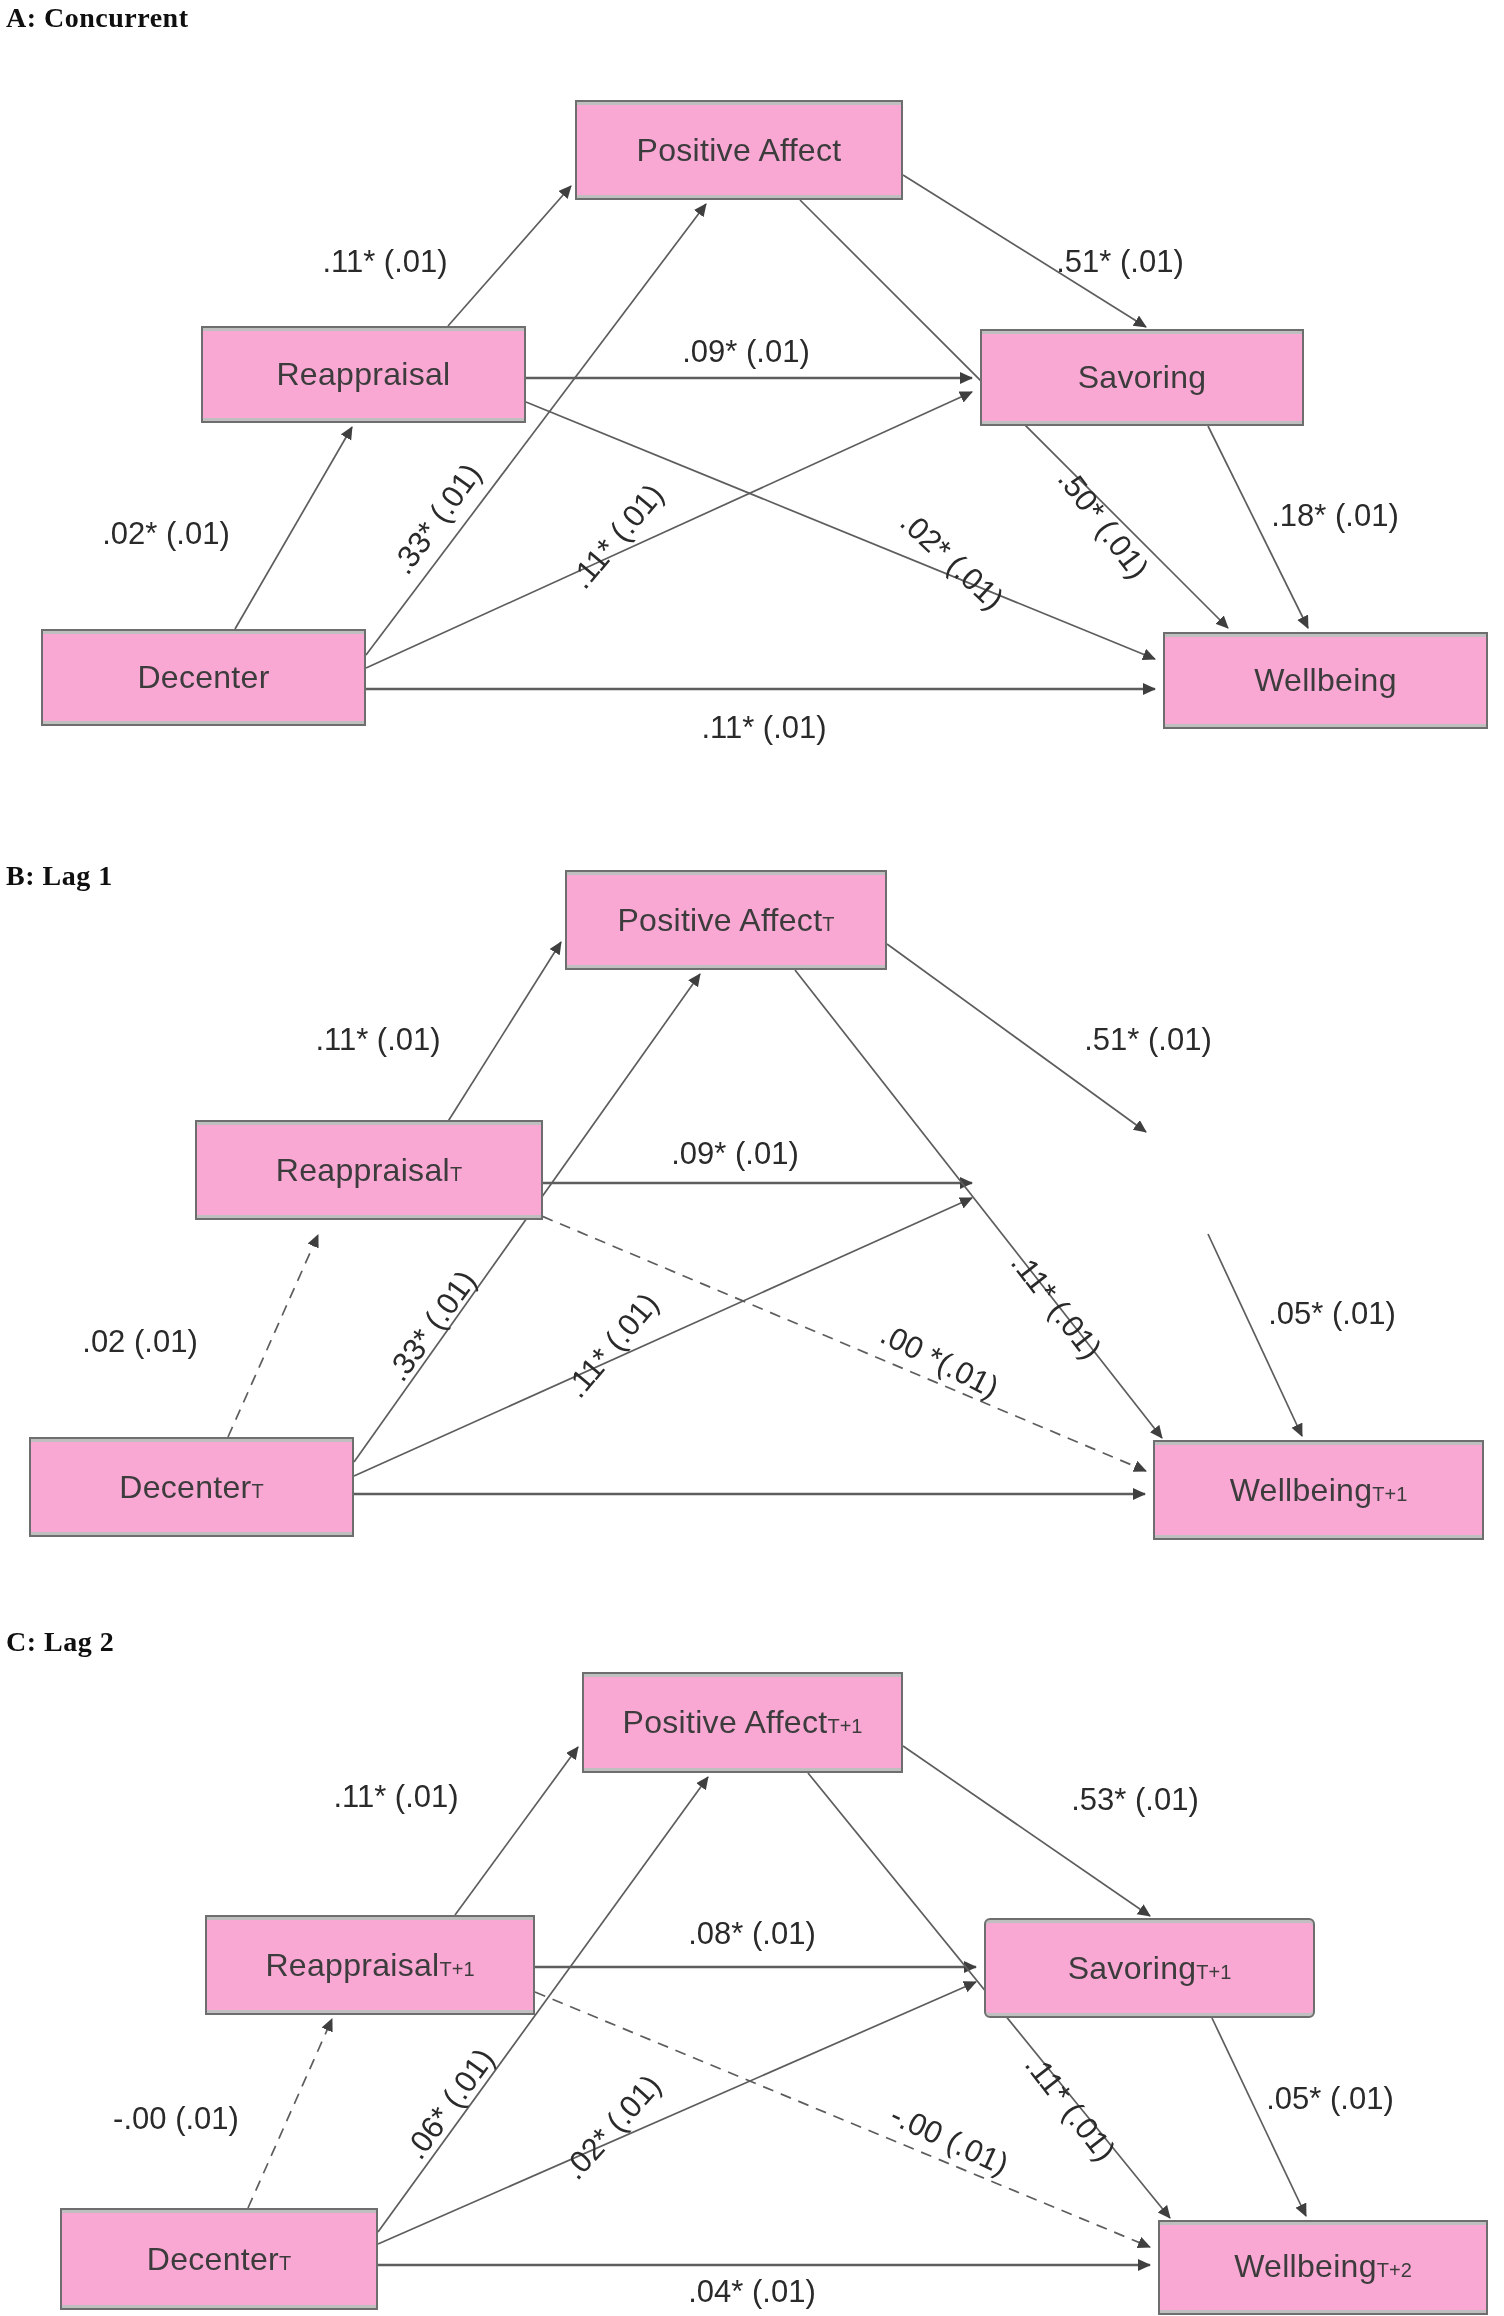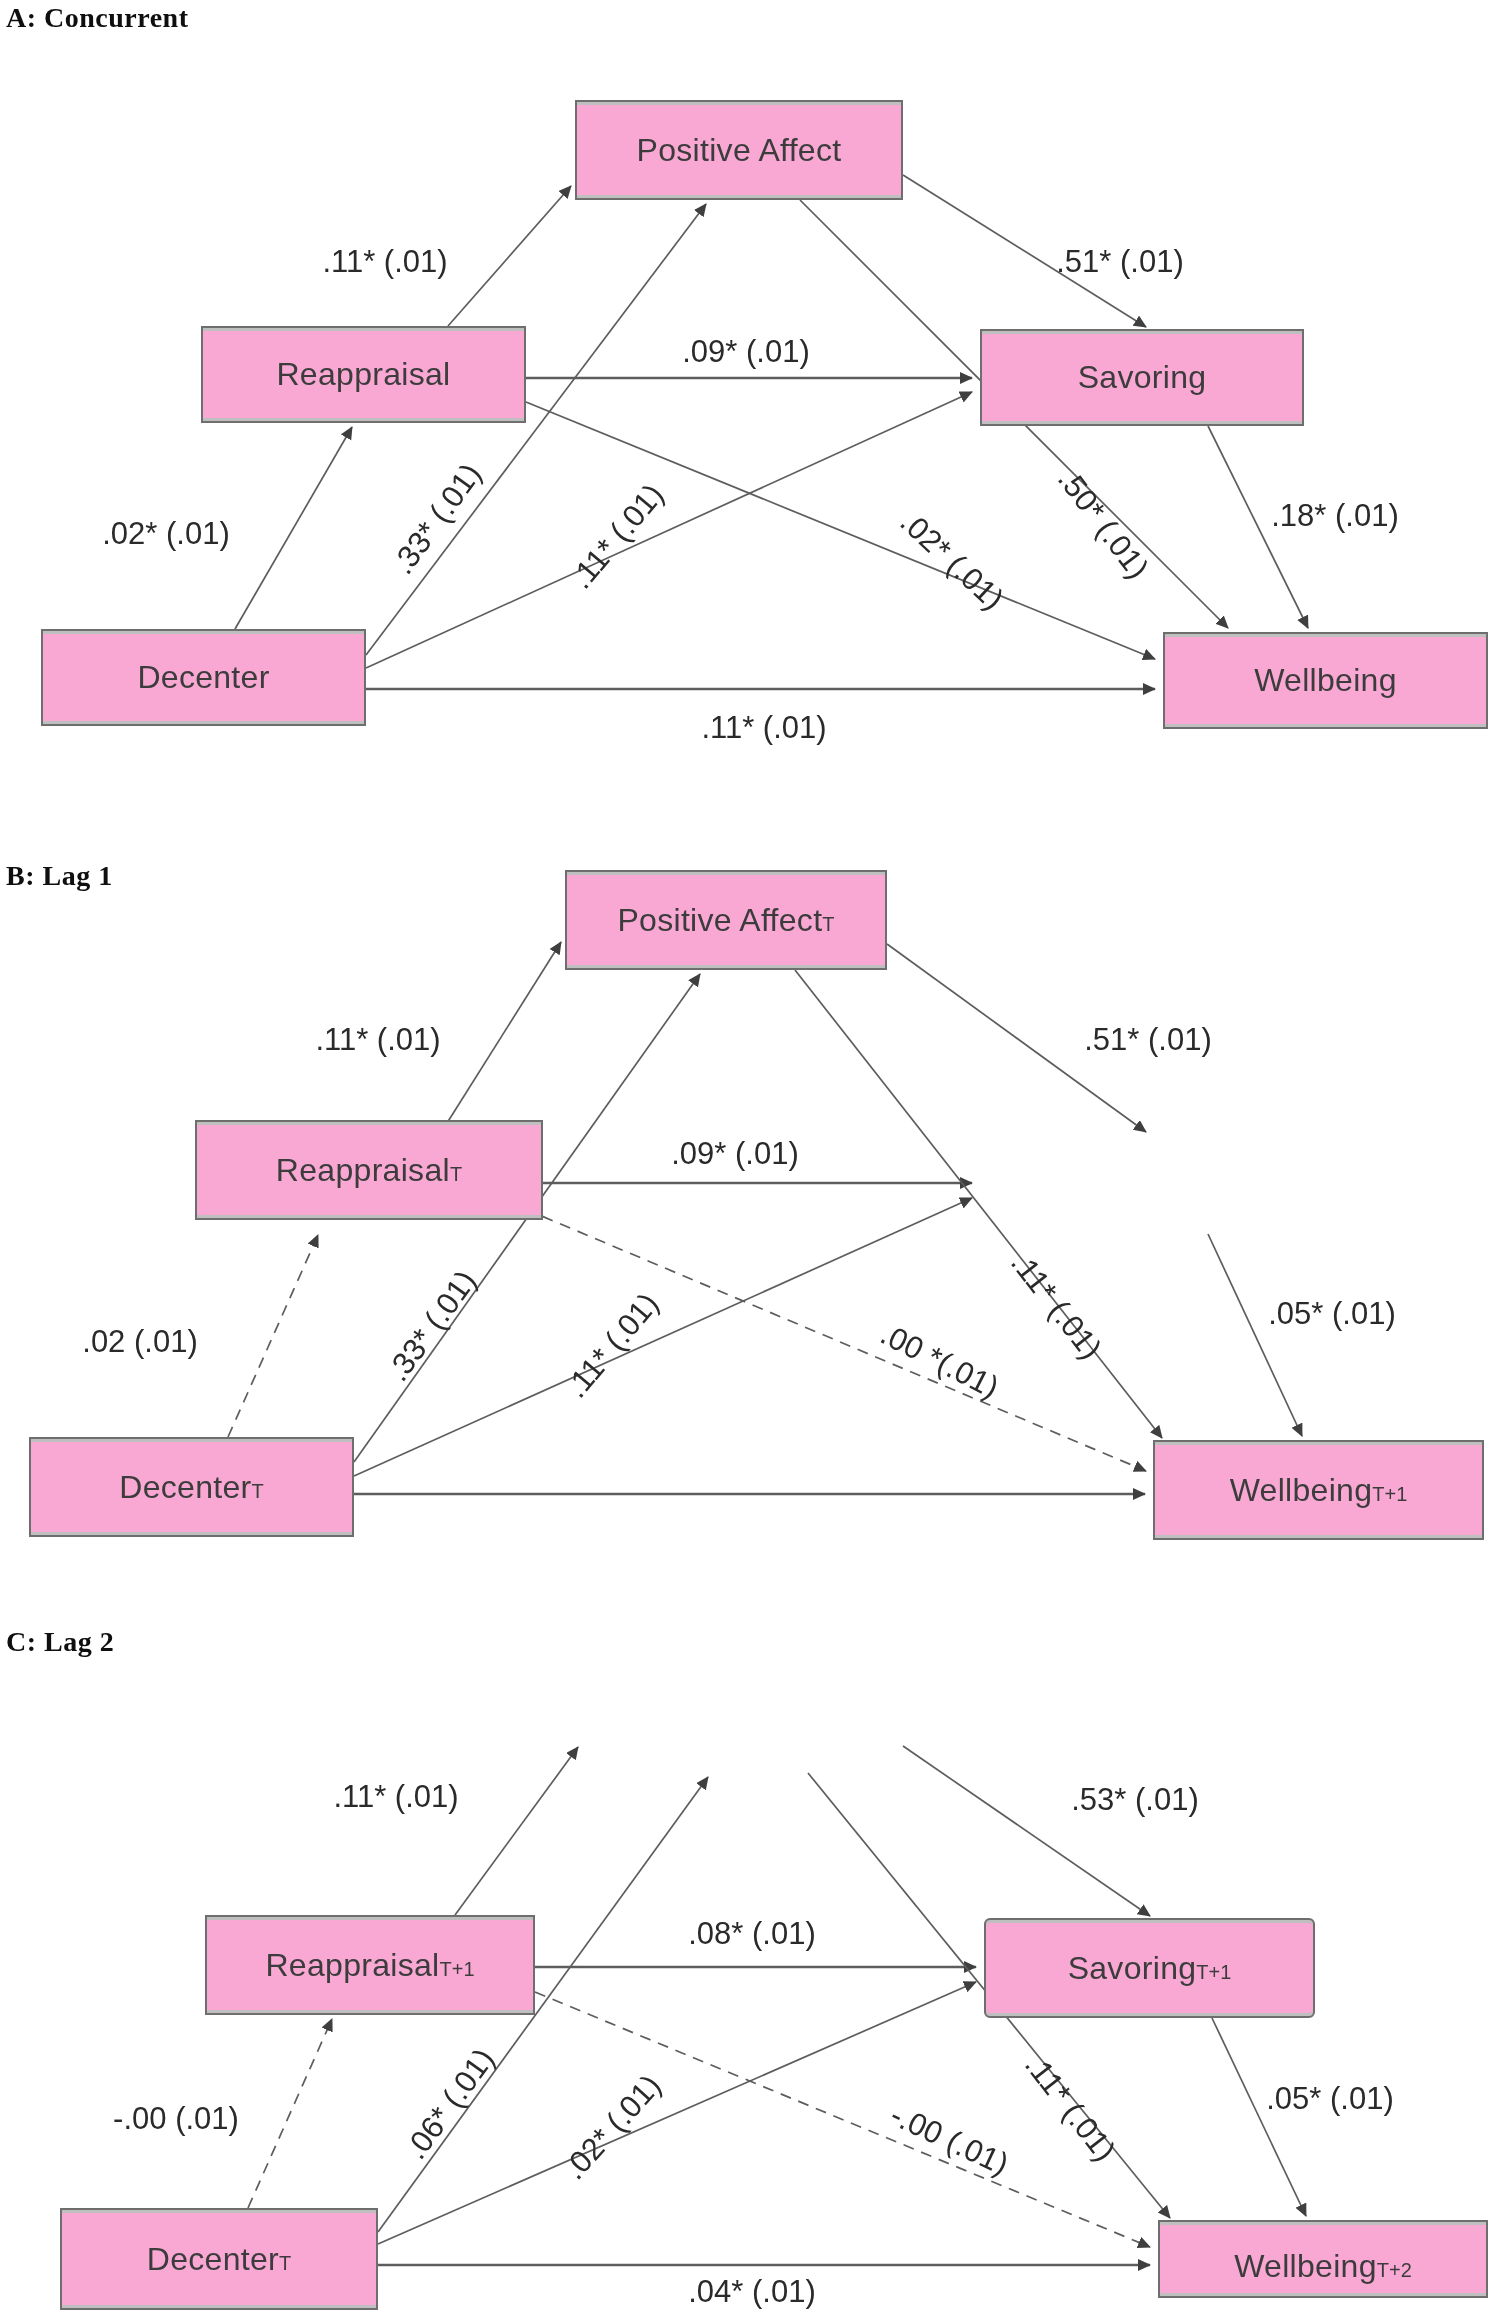--- a/index.html
+++ b/index.html
@@ -164,25 +164,28 @@
     <text class="coef" x="752" y="400">.08* (.01)</text>
     <text class="coef" x="176" y="585">-.00 (.01)</text>
     <text class="coef" x="458" y="566" transform="rotate(-54 458 566)">.06* (.01)</text>
     <text class="coef" x="620" y="590" transform="rotate(-48 620 590)">.02* (.01)</text>
     <text class="coef" x="945" y="605" transform="rotate(25 945 605)">-.00 (.01)</text>
     <text class="coef" x="1062" y="570" transform="rotate(52 1062 570)">.11* (.01)</text>
     <text class="coef" x="1330" y="565">.05* (.01)</text>
     <text class="coef" x="752" y="758">.04* (.01)</text>
   </svg>
 
+  <div class="node" style="left:582px;top:128px;width:321px;height:101px;line-height:97px;">
+    <span>Positive Affect</span><span class="sub">T+1</span>
+  </div>
   <div class="node" style="left:205px;top:371px;width:330px;height:100px;line-height:96px;">
     <span>Reappraisal</span><span class="sub">T+1</span>
   </div>
   <div class="node" style="left:984px;top:374px;width:331px;height:100px;line-height:96px;border-radius:6px;">
     <span>Savoring</span><span class="sub">T+1</span>
   </div>
   <div class="node" style="left:60px;top:664px;width:318px;height:102px;line-height:98px;">
     <span>Decenter</span><span class="sub">T</span>
   </div>
-  <div class="node" style="left:1158px;top:676px;width:330px;height:78px;line-height:88px;">
+  <div class="node" style="left:1158px;top:676px;width:330px;height:95px;line-height:88px;">
     <span>Wellbeing</span><span class="sub">T+2</span>
   </div>
 </div>
 
 </body></html>

